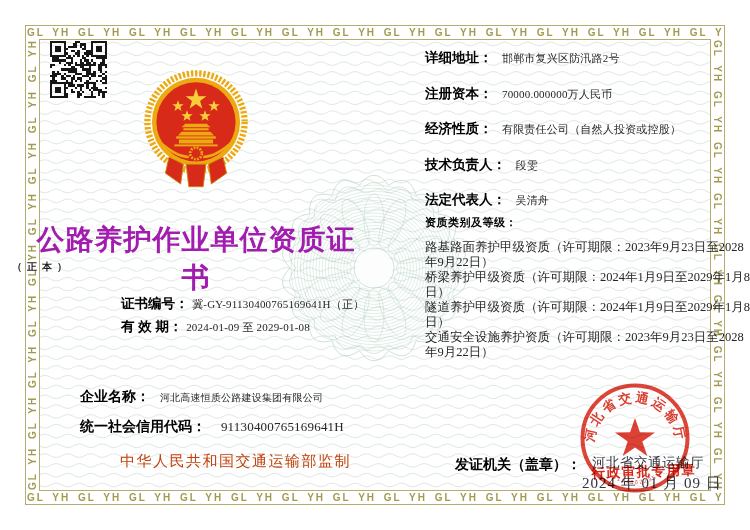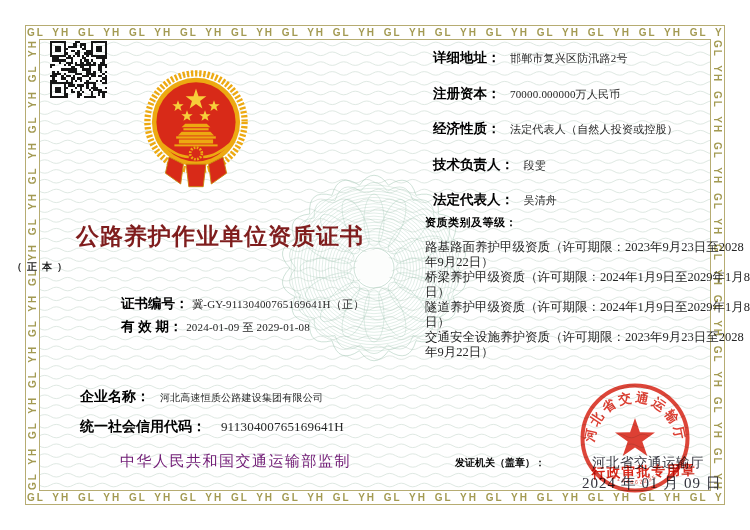--- a/index.html
+++ b/index.html
@@ -17,41 +17,41 @@
   .band-left,.band-right{top:40px;bottom:40px;width:13px;}
   .band-left{left:26px;writing-mode:vertical-rl;transform:rotate(180deg);}
   .band-right{right:26px;writing-mode:vertical-rl;}
   
   #decor{position:absolute;left:40px;top:40px;width:670px;height:450px;}
   .wave{fill:none;stroke:#dfe9e3;stroke-width:1;}
   
   .abs{position:absolute;}
   .qr{left:50px;top:41px;width:57px;height:57px;}
   .emblem{left:142px;top:70px;width:108px;height:120px;}
-  .title{left:28px;top:221px;width:336px;text-align:right;
-         font-size:23px;font-weight:bold;color:#7f1d1d;letter-spacing:1px;}
+  .title{left:28px;top:221px;width:336px;text-align:center;
+         font-size:28px;font-weight:bold;color:#a21caf;letter-spacing:1px;}
   .subtitle{left:12px;top:260px;width:336px;text-align:left;
             font-size:10px;font-weight:bold;color:#1b1b1b;letter-spacing:5px;}
   .lbl{font-weight:bold;color:#000;font-size:13.5px;}
   .val{font-family:"Liberation Serif",serif;font-weight:normal;color:#262626;font-size:11px;letter-spacing:0.2px;}
   .certrow{left:121px;top:295px;white-space:nowrap;font-size:13px;}
   .validrow{left:121px;top:318px;white-space:nowrap;font-size:13px;}
   .rcol{left:425px;top:48px;width:284px;}
   .rrow{margin-bottom:16.5px;white-space:nowrap;}
-  .rrow .lbl{margin-right:5px;margin-left:8px;}
+  .rrow .lbl{margin-right:5px;}
   .quals-label{left:425px;top:215px;font-size:11px;font-weight:bold;color:#000;letter-spacing:0.5px;}
   .quals{left:425px;top:240px;width:328px;font-family:"Liberation Serif",serif;
          font-size:12.5px;line-height:15px;color:#262626;}
   .company-row{left:80px;top:388px;white-space:nowrap;font-size:14px;}
   .company-row .lbl{font-size:14px;margin-right:6px;}
   .credit-row{left:80px;top:418px;white-space:nowrap;font-size:14px;}
   .credit-row .lbl{font-size:14px;margin-right:11px;}
   .supervisor{left:120px;top:452px;font-family:"Liberation Serif",serif;
-              font-size:15px;color:#701a75;letter-spacing:1.5px;font-weight:500;}
-  .issuer-label{left:455px;top:456px;font-size:10px;font-weight:bold;color:#000;}
+              font-size:15px;color:#c2410c;letter-spacing:1.5px;font-weight:500;}
+  .issuer-label{left:455px;top:456px;font-size:14px;font-weight:bold;color:#000;}
   .issuer-name{left:592px;top:454px;font-family:"Liberation Serif",serif;font-size:13.5px;color:#33333d;letter-spacing:0.5px;}
   .issue-date{left:582px;top:474px;font-family:"Liberation Serif",serif;font-size:15px;color:#33333d;letter-spacing:1px;white-space:nowrap;}
   
   .seal{left:576px;top:381px;width:118px;height:114px;mix-blend-mode:multiply;opacity:0.94;}
   .seal-banner{left:586px;top:463px;width:116px;text-align:center;font-size:13.5px;font-weight:bold;
                color:#d8281a;letter-spacing:1.5px;transform:rotate(-2deg);mix-blend-mode:multiply;}
 </style>
 </head>
 <body>
 
@@ -529,21 +529,21 @@
     <div class="rrow">
       <span class="lbl">详细地址：</span>
       <span class="val">邯郸市复兴区防汛路2号</span>
     </div>
     <div class="rrow">
       <span class="lbl">注册资本：</span>
       <span class="val">70000.000000万人民币</span>
     </div>
     <div class="rrow">
       <span class="lbl">经济性质：</span>
-      <span class="val">法定代表人（自然人投资或控股）</span>
+      <span class="val">有限责任公司（自然人投资或控股）</span>
     </div>
     <div class="rrow">
       <span class="lbl">技术负责人：</span>
       <span class="val">段雯</span>
     </div>
     <div class="rrow">
       <span class="lbl">法定代表人：</span>
       <span class="val">吴清舟</span>
     </div>
   </div>

